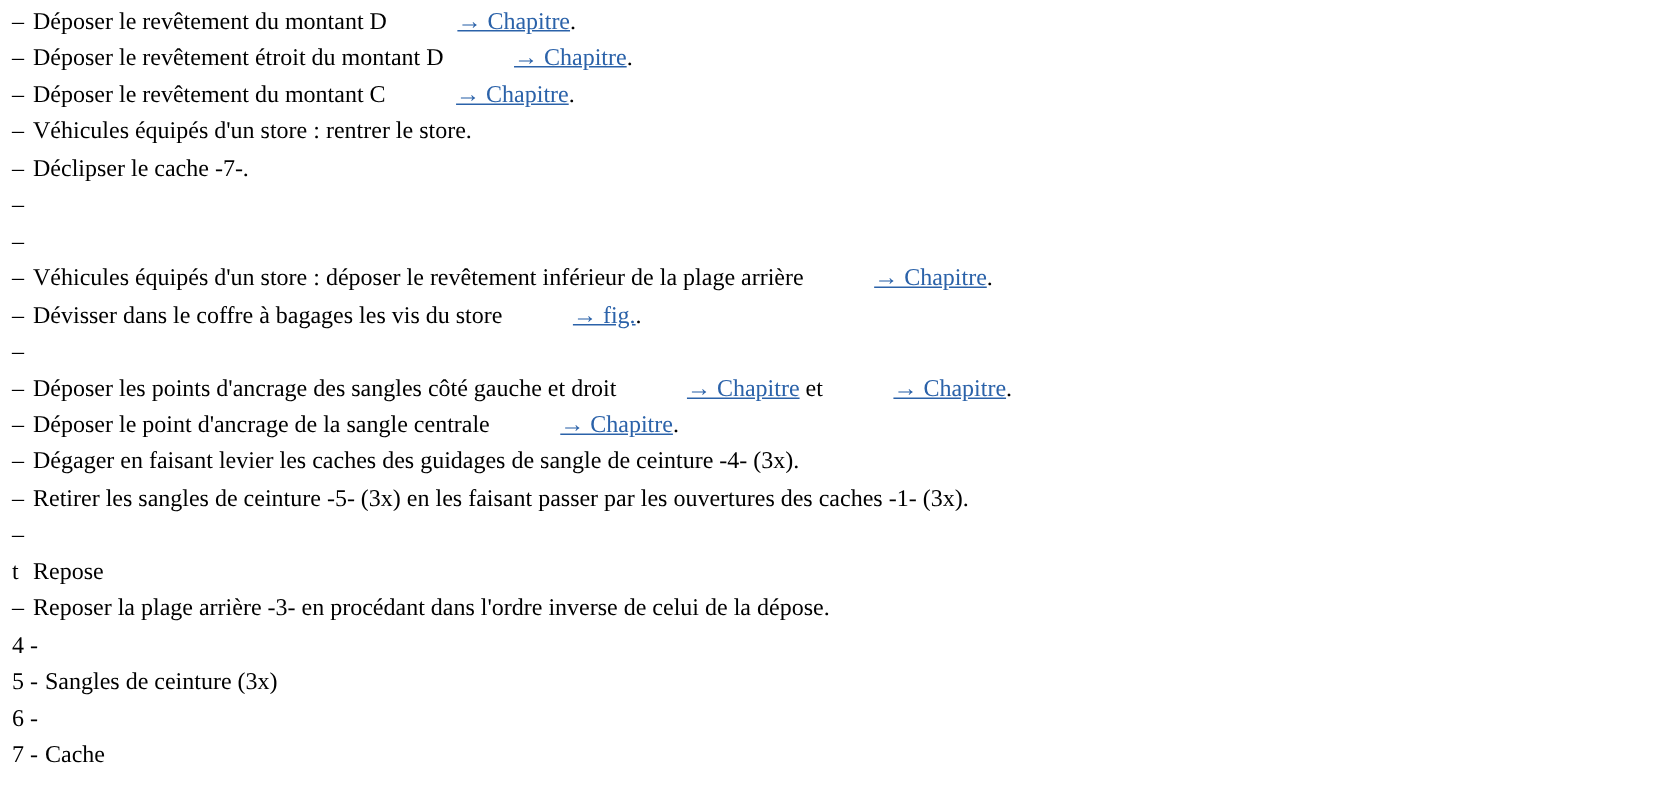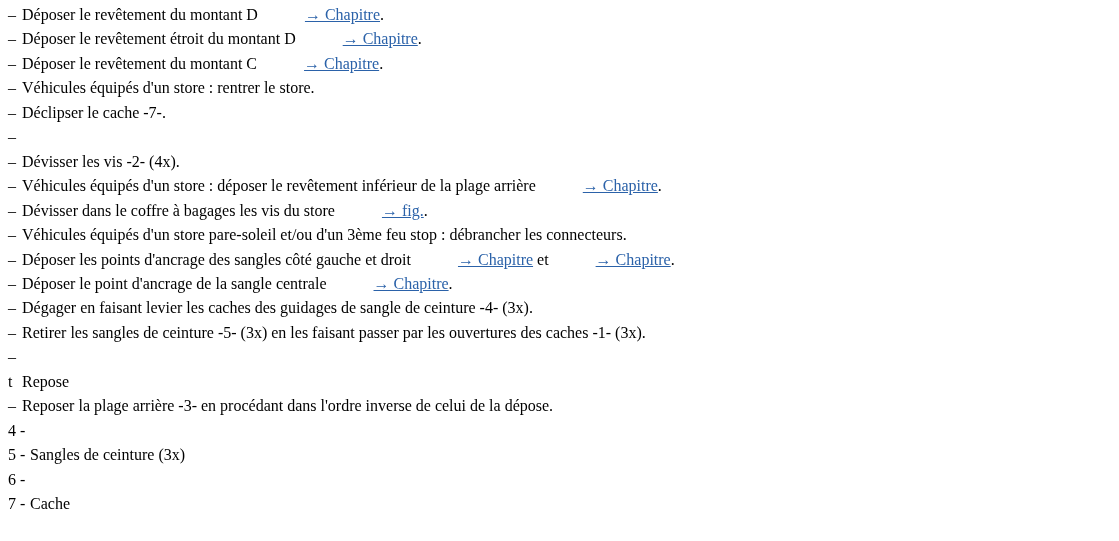--- a/index.html
+++ b/index.html
@@ -34,24 +34,24 @@
 <body>
 
 <main class="page">
   <div id="procedure-list">
       <div class="line kind-step"><span class="marker">–</span><span class="content"><span>Déposer le revêtement du montant D </span><a class="doc-link">→ Chapitre</a><span>.</span></span></div>
       <div class="line kind-step"><span class="marker">–</span><span class="content"><span>Déposer le revêtement étroit du montant D </span><a class="doc-link">→ Chapitre</a><span>.</span></span></div>
       <div class="line kind-step"><span class="marker">–</span><span class="content"><span>Déposer le revêtement du montant C </span><a class="doc-link">→ Chapitre</a><span>.</span></span></div>
       <div class="line kind-step"><span class="marker">–</span><span class="content"><span>Véhicules équipés d'un store : rentrer le store.</span></span></div>
       <div class="line kind-step"><span class="marker">–</span><span class="content"><span>Déclipser le cache -7-.</span></span></div>
       <div class="line kind-step"><span class="marker">–</span></div>
-      <div class="line kind-step"><span class="marker">–</span><span class="content"><span>Dévisser les vis -2- (4x).</span></span></div>
+      <div class="line kind-step"><span class="marker">–</span></div>
       <div class="line kind-step"><span class="marker">–</span><span class="content"><span>Véhicules équipés d'un store : déposer le revêtement inférieur de la plage arrière </span><a class="doc-link">→ Chapitre</a><span>.</span></span></div>
       <div class="line kind-step"><span class="marker">–</span><span class="content"><span>Dévisser dans le coffre à bagages les vis du store </span><a class="doc-link">→ fig.</a><span>.</span></span></div>
-      <div class="line kind-step"><span class="marker">–</span><span class="content"><span>Véhicules équipés d'un store pare-soleil et/ou d'un 3ème feu stop : débrancher les connecteurs.</span></span></div>
+      <div class="line kind-step"><span class="marker">–</span></div>
       <div class="line kind-step"><span class="marker">–</span><span class="content"><span>Déposer les points d'ancrage des sangles côté gauche et droit </span><a class="doc-link">→ Chapitre</a><span> et </span><a class="doc-link">→ Chapitre</a><span>.</span></span></div>
       <div class="line kind-step"><span class="marker">–</span><span class="content"><span>Déposer le point d'ancrage de la sangle centrale </span><a class="doc-link">→ Chapitre</a><span>.</span></span></div>
       <div class="line kind-step"><span class="marker">–</span><span class="content"><span>Dégager en faisant levier les caches des guidages de sangle de ceinture -4- (3x).</span></span></div>
       <div class="line kind-step"><span class="marker">–</span><span class="content"><span>Retirer les sangles de ceinture -5- (3x) en les faisant passer par les ouvertures des caches -1- (3x).</span></span></div>
       <div class="line kind-step"><span class="marker">–</span></div>
       <div class="line kind-section"><span class="marker">t</span><span class="content"><span>Repose</span></span></div>
       <div class="line kind-step"><span class="marker">–</span><span class="content"><span>Reposer la plage arrière -3- en procédant dans l'ordre inverse de celui de la dépose.</span></span></div>
       <div class="line kind-legend"><span class="marker">4 -</span></div>
       <div class="line kind-legend"><span class="marker">5 -</span><span class="content"><span>Sangles de ceinture (3x)</span></span></div>
       <div class="line kind-legend"><span class="marker">6 -</span></div>

